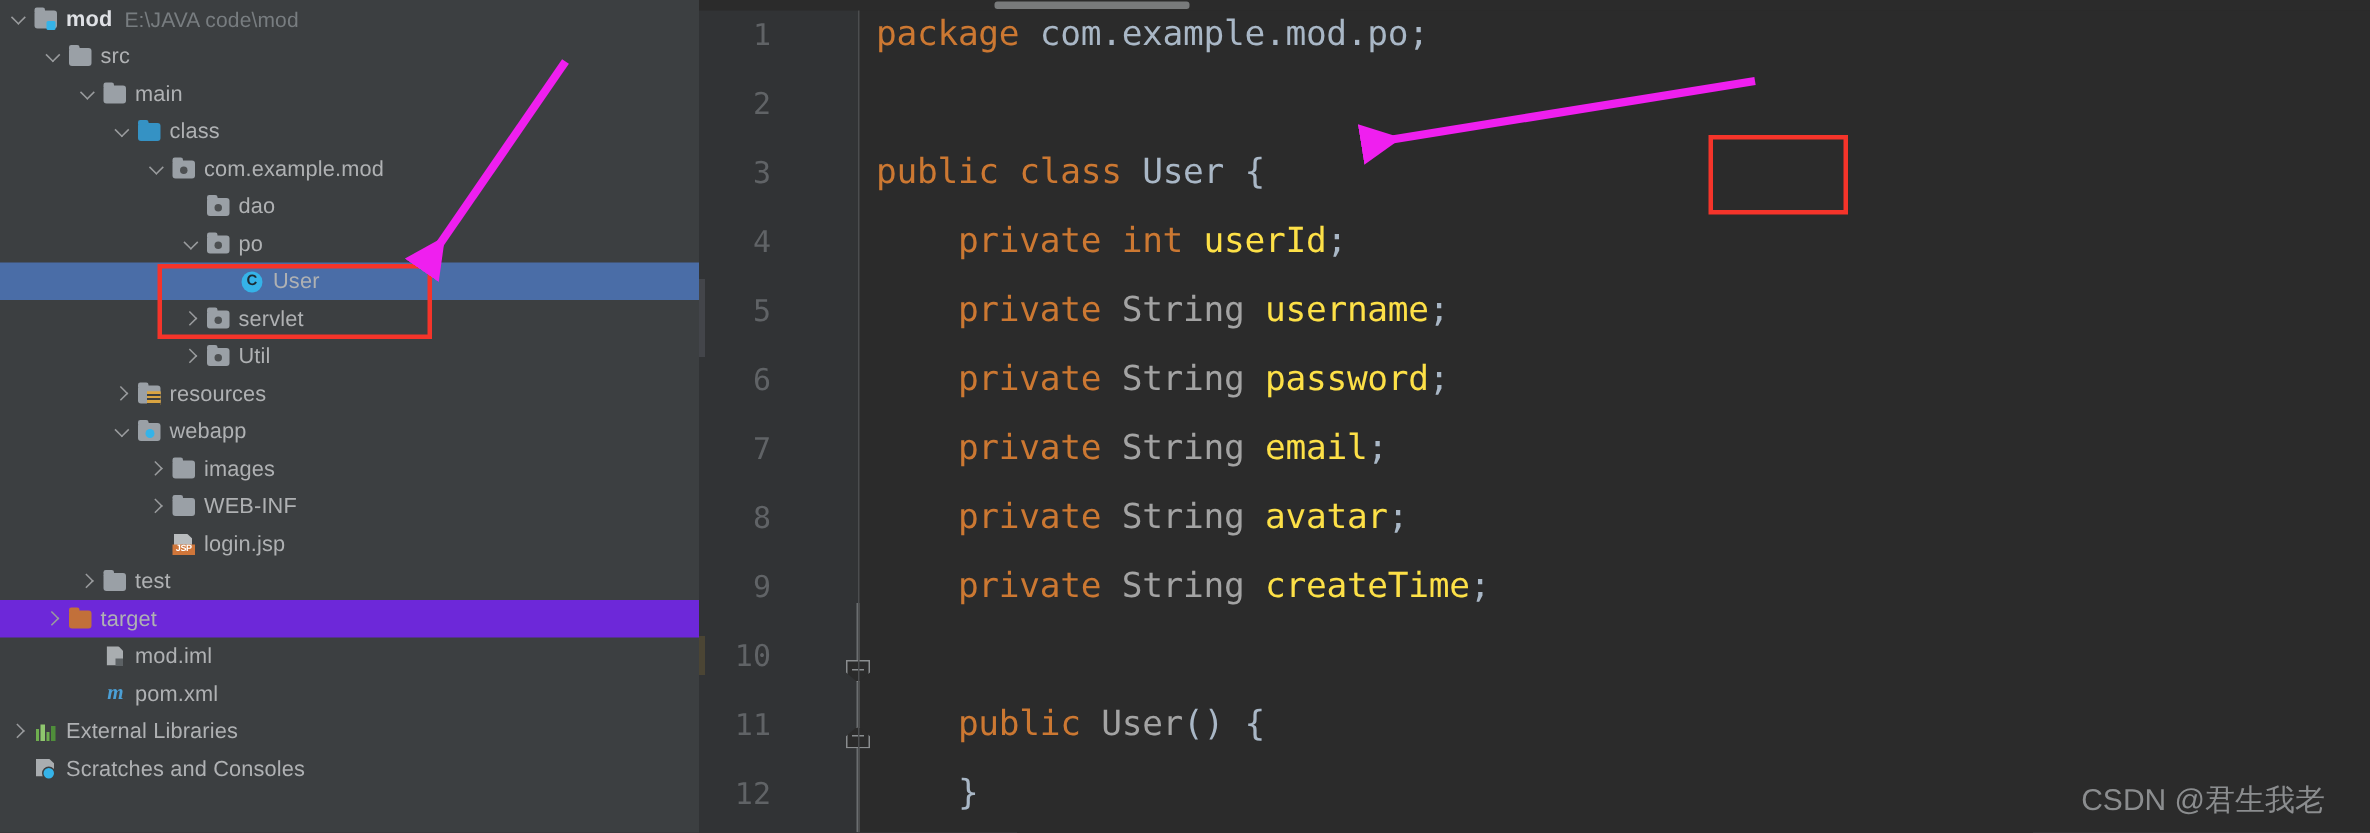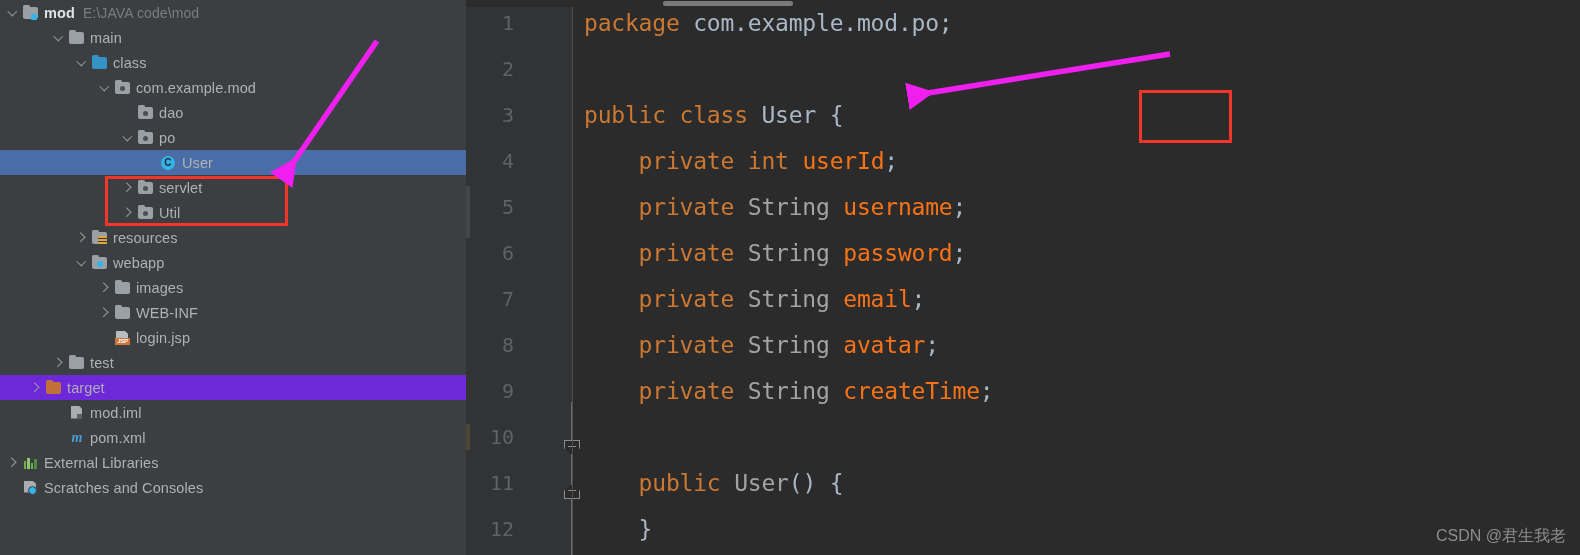--- a/index.html
+++ b/index.html
@@ -203,51 +203,58 @@
     font-family: "DejaVu Sans Mono", monospace;
     font-size: 23px;
     white-space: pre;
   }
   .cline {
     height: 46px; line-height: 46px;
     letter-spacing: -0.2px;
   }
   .kw  { color: #cc7832; }
   .tp  { color: #a3a3a3; }
-  .fld { color: #f97316; margin-top: 35px; }
+  .fld { color: #fde047; margin-top: 35px; }
   .pl  { color: #a9b7c6; }
   .cls-name { color: #a9b7c6; }
 
   
   svg.annot {
     position: absolute; left: 0; top: 0; width: 1580px; height: 555px;
     pointer-events: none; z-index: 50;
   }
   #watermark {
-    position: absolute; right: 14px; bottom: 8px;
-    color: #8b8d8f; font-size: 16px;
+    position: absolute; right: 30px; bottom: 8px;
+    color: #8b8d8f; font-size: 20px;
     font-family: "Liberation Sans", sans-serif;
     z-index: 60;
   }
 </style>
 </head>
 <body>
 
 <div id="app">
 
   <div id="sidebar">
     <div id="tree-rows">
         <div class="trow">
           <span class="arrow down" style="margin-left: 6px;"></span>
           <span class="ico">
             <span class="fold gray"></span>
             <span class="modbadge"></span>
           </span>
           <span class="lbl bold">mod</span>
           <span class="sub">E:\JAVA code\mod</span>
+        </div>
+        <div class="trow">
+          <span class="arrow down" style="margin-left: 29px;"></span>
+          <span class="ico">
+            <span class="fold gray"></span>
+          </span>
+          <span class="lbl">src</span>
         </div>
         <div class="trow">
           <span class="arrow down" style="margin-left: 52px;"></span>
           <span class="ico">
             <span class="fold gray"></span>
           </span>
           <span class="lbl">main</span>
         </div>
         <div class="trow">
           <span class="arrow down" style="margin-left: 75px;"></span>

